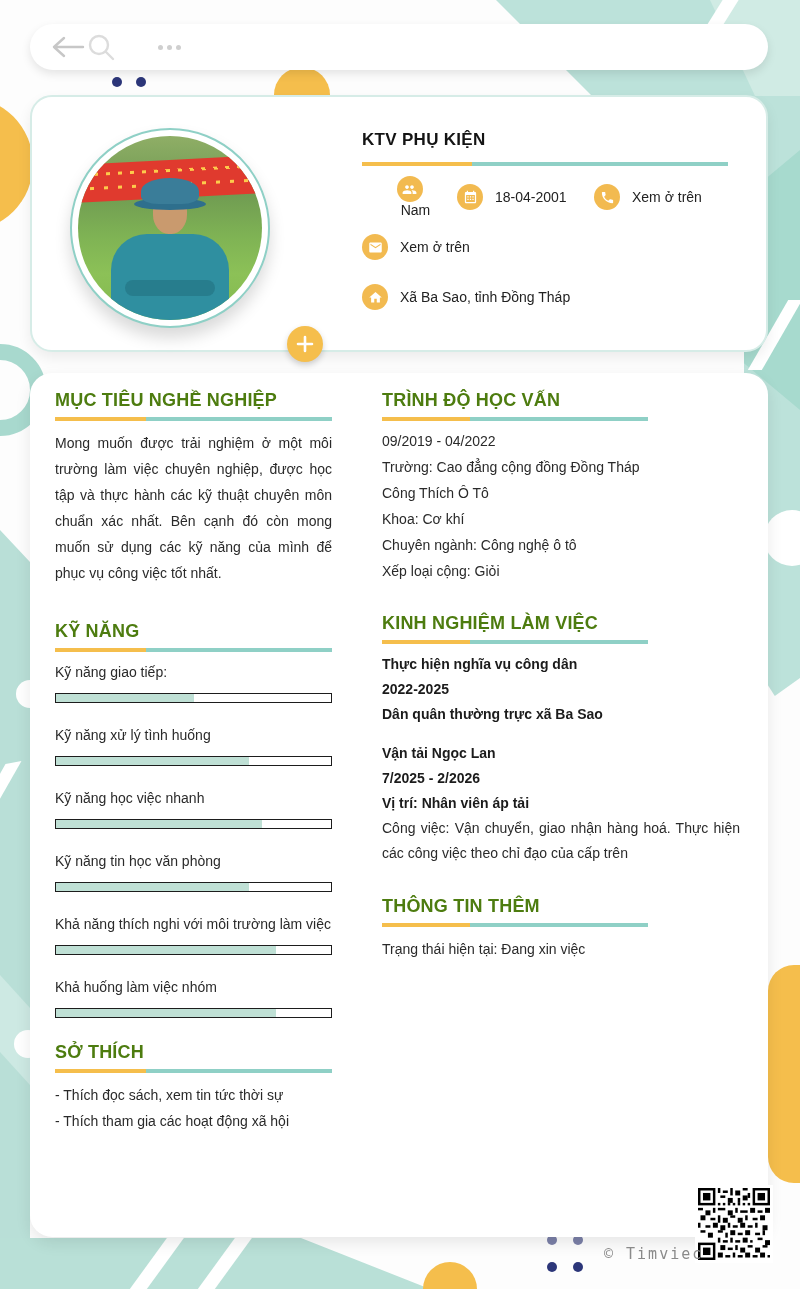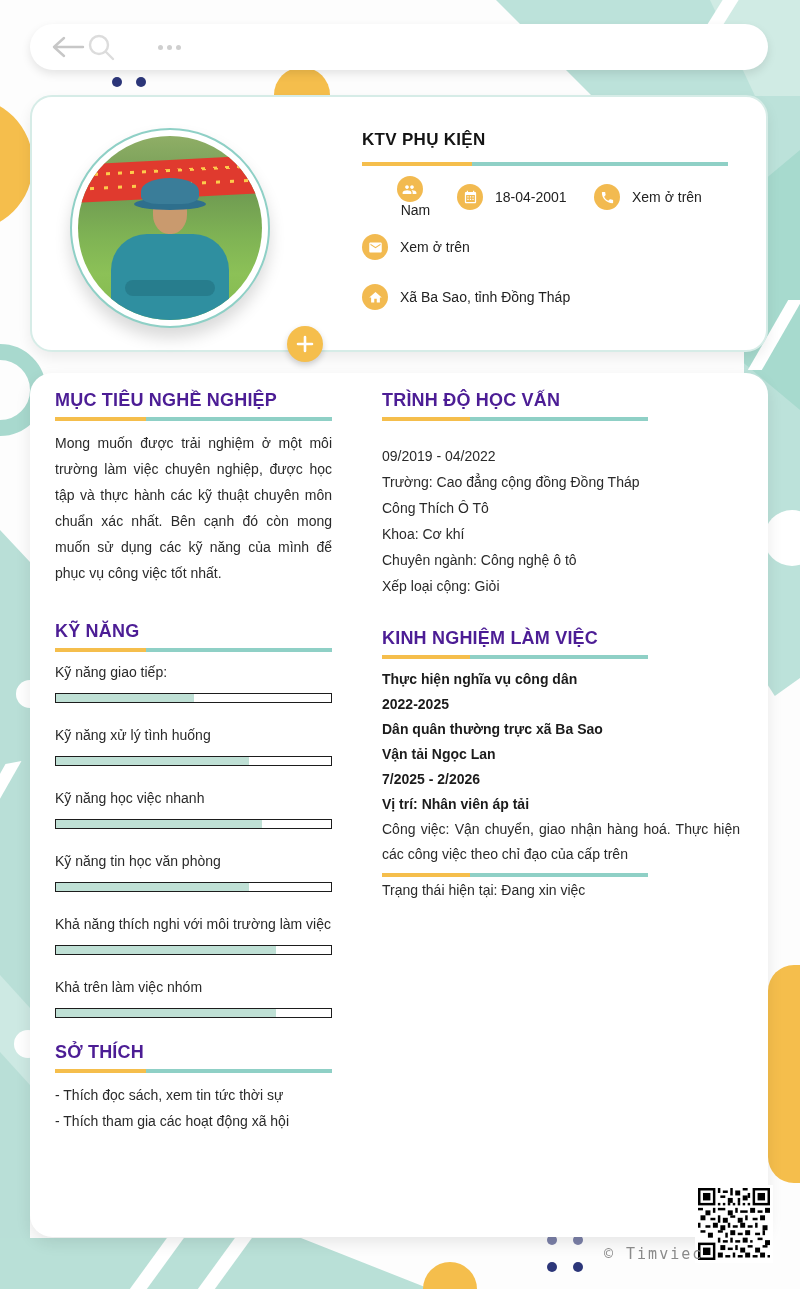--- a/index.html
+++ b/index.html
@@ -92,40 +92,40 @@
   .icirc{width:26px;height:26px;border-radius:50%;background:#f2ba50;display:flex;align-items:center;
     justify-content:center;flex:0 0 auto;}
   .icirc svg{width:15px;height:15px;fill:#fff;}
   .w-gender{width:95px;flex-direction:column;} .w-cal{width:137px;}
 
   
   .mcard{position:absolute;z-index:2;left:30px;top:373px;width:738px;height:864px;border-radius:22px;
     background:#fff;box-shadow:0 6px 16px rgba(0,0,0,.09);padding:17px 28px 0 25px;display:flex;gap:50px;}
   .col-l{width:277px;flex:0 0 auto;}
   .col-r{width:358px;flex:0 0 auto;}
-  h2{font-size:18px;font-weight:700;color:#4c1d95;letter-spacing:.2px;}
+  h2{font-size:18px;font-weight:700;color:#4d7c0f;letter-spacing:.2px;}
   .rule{margin-top:6px;height:4px;width:100%;
     background:linear-gradient(90deg,var(--yellow) 0 33%,var(--teal) 33% 100%);}
   .rule-sm{width:266px;}
   .objective-text{margin-top:9px;font-size:14px;line-height:26px;color:#2a2a2a;text-align:justify;}
   .mt-sec{margin-top:35px;}
   .skill-list{margin-top:12px;}
   .skill{margin-bottom:24px;}
   .skill .lbl{font-size:14px;color:#2a2a2a;margin-bottom:13px;display:block;}
   .bar{height:10px;border:1px solid #1d1d1d;background:#fff;}
   .bar-fill{height:100%;background:var(--bar-fill);}
   .hobby{margin-top:9px;font-size:14px;line-height:26px;color:#2a2a2a;}
-  .edu{margin-top:22px;font-size:14px;line-height:26px;color:#2a2a2a;}
+  .edu{margin-top:7px;font-size:14px;line-height:26px;color:#2a2a2a;}
   .edu span{display:block;}
   .exp{margin-top:8px;}
-  .exp-entry{font-size:14px;line-height:25px;color:#2a2a2a;}
+  .exp-entry{margin-top:14px;font-size:14px;line-height:25px;color:#2a2a2a;}
   .exp-entry.first{margin-top:8px;}
   .exp-entry .b{display:block;font-weight:700;color:#1b1b1b;}
   .exp-entry .d{display:block;text-align:justify;}
-  .addl{font-size:14px;line-height:26px;color:#2a2a2a;}
+  .addl{margin-top:9px;font-size:14px;line-height:26px;color:#2a2a2a;}
 
   
   .qr{position:absolute;z-index:4;left:695px;top:1185px;width:78px;height:78px;background:#fff;padding:3px;}
   .qr svg{width:100%;height:100%;display:block;}
   .copyright{position:absolute;z-index:4;left:604px;top:1245px;font-family:"DejaVu Sans Mono",monospace;
     font-size:15px;color:#8a8a8a;letter-spacing:2px;}
 </style>
 </head>
 <body>
 
@@ -277,21 +277,21 @@
               <div class="bar-fill" style="width: 70%;"></div>
             </div>
         </div>
         <div class="skill">
           <span class="lbl">Khả năng thích nghi với môi trường làm việc</span>
           <div class="bar">
               <div class="bar-fill" style="width: 80%;"></div>
             </div>
         </div>
         <div class="skill">
-          <span class="lbl">Khả trên làm việc nhóm</span>
+          <span class="lbl">Khả huống làm việc nhóm</span>
           <div class="bar">
               <div class="bar-fill" style="width: 80%;"></div>
             </div>
         </div>
       </div>
 
       <h2 style="margin-top:12px;">SỞ THÍCH</h2>
       <div class="rule"></div>
       <div class="hobby">- Thích đọc sách, xem tin tức thời sự</div>
       <div class="hobby" style="margin-top:0;">- Thích tham gia các hoạt động xã hội</div>
@@ -318,20 +318,21 @@
           <span class="b">Dân quân thường trực xã Ba Sao</span>
         </div>
         <div class="exp-entry">
           <span class="b">Vận tải Ngọc Lan</span>
           <span class="b">7/2025 - 2/2026</span>
           <span class="b">Vị trí: Nhân viên áp tải</span>
           <span class="d">Công việc: Vận chuyển, giao nhận hàng hoá. Thực hiện các công việc theo chỉ đạo của cấp trên</span>
         </div>
       </div>
 
+      <h2 class="mt-sec" style="margin-top:30px;">THÔNG TIN THÊM</h2>
       <div class="rule rule-sm"></div>
       <div class="addl">Trạng thái hiện tại: Đang xin việc</div>
     </div>
   </div>
 
   <div class="qr">
     <svg viewBox="0 0 29 29">
       <rect x="0" y="0" width="29" height="29" fill="#fff"></rect>
       <g fill="#000">
         <rect x="0" y="0" width="7" height="7"></rect>

